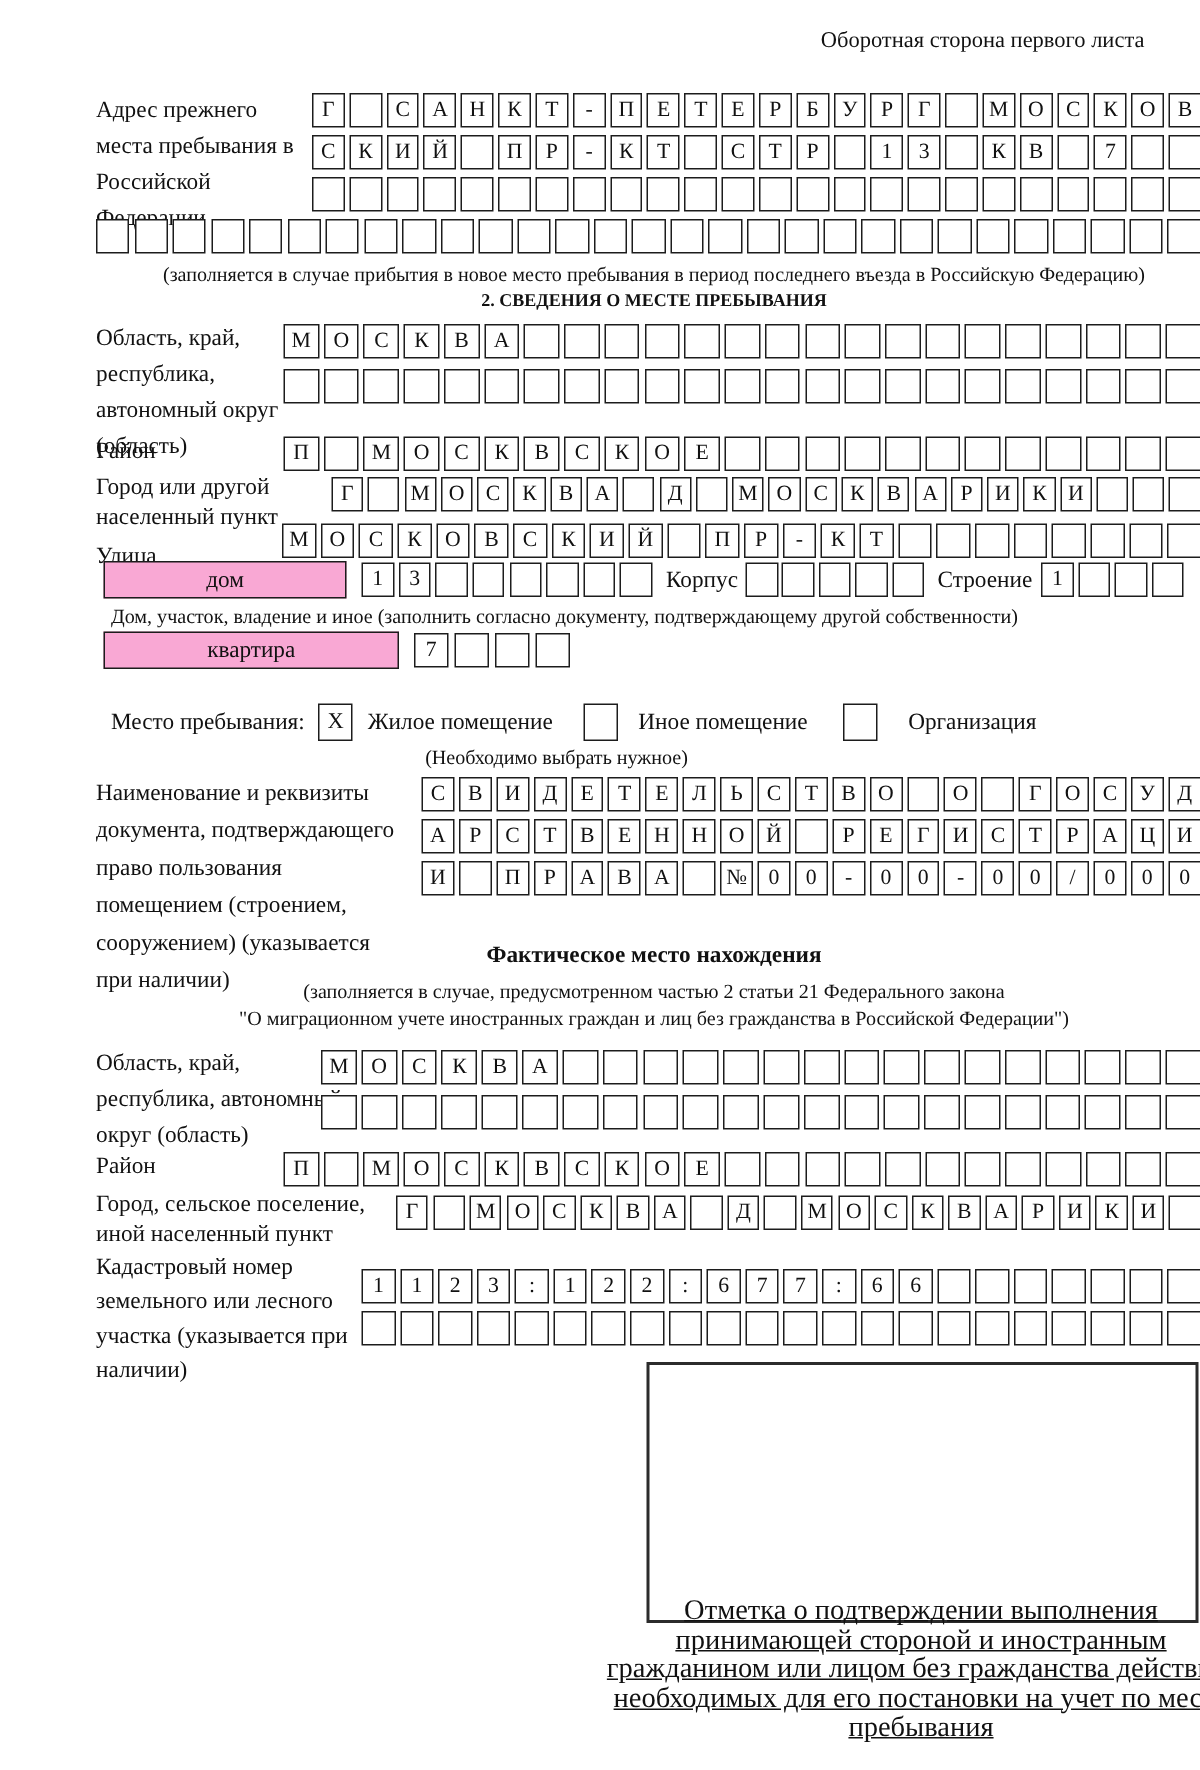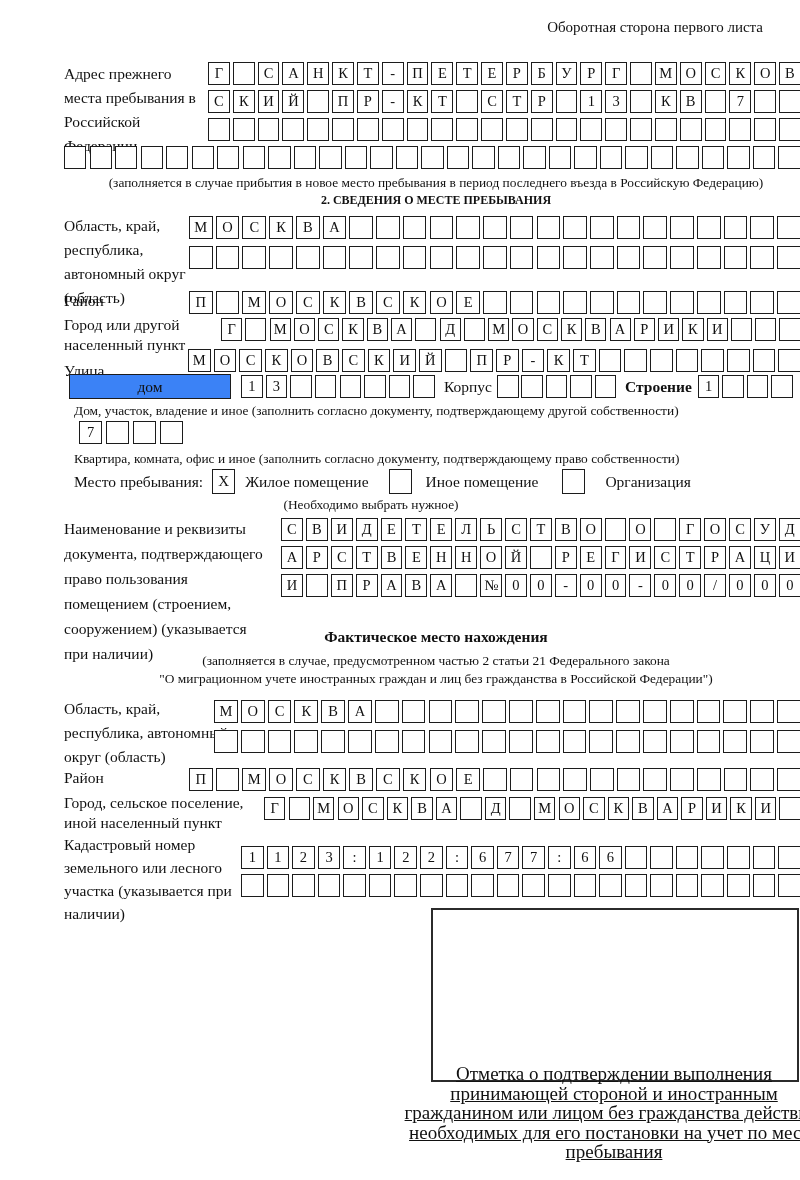--- a/index.html
+++ b/index.html
@@ -12,21 +12,21 @@
   .note{font-size:13.4px;color:#111;}
   .center{text-align:center;}
   .bold{font-weight:bold;}
   .cells{display:flex;justify-content:space-between;}
   .cells .cell{
     width:var(--cw,22px);height:23px;border:1.6px solid #1c1c1c;box-sizing:border-box;
     display:flex;align-items:center;justify-content:center;
     font-size:14.5px;font-family:"Liberation Serif",serif;background:#fff;flex:0 0 auto;
   }
   .boxlabel{
-    border:1.7px solid #1c1c1c;box-sizing:border-box;height:25px;background:#3b82f6;
+    border:1.7px solid #1c1c1c;box-sizing:border-box;height:25px;background:#f9a8d4;
     display:flex;align-items:center;justify-content:center;font-size:15.5px;
   }
   .chk{
     width:23px;height:25px;border:1.7px solid #1c1c1c;box-sizing:border-box;background:#fff;
     display:flex;align-items:center;justify-content:center;font-size:15px;flex:0 0 auto;
   }
   .inline{display:flex;align-items:center;}
   .bigbox{border:2px solid #2b2b2b;box-sizing:border-box;background:#fff;}
 </style>
 </head>
@@ -298,39 +298,39 @@
         <div class="cell"></div>
       </div>
     <div class="lbl" style="margin-left:9px;">Корпус</div>
     <div class="cells" style="width:119px;--cw:21.5px;margin-left:5px;">
         <div class="cell"></div>
         <div class="cell"></div>
         <div class="cell"></div>
         <div class="cell"></div>
         <div class="cell"></div>
       </div>
-    <div class="lbl" style="margin-left:9px;font-weight:bold;">Строение</div>
+    <div class="lbl" style="margin-left:9px;">Строение</div>
     <div class="cells" style="width:95px;--cw:21.5px;margin-left:6px;">
         <div class="cell">1</div>
         <div class="cell"></div>
         <div class="cell"></div>
         <div class="cell"></div>
       </div>
   </div>
   <div class="abs note" style="left:38px;top:403px;">Дом, участок, владение и иное (заполнить согласно документу, подтверждающему другой собственности)</div>
 
   <div class="abs inline" style="left:33px;top:421px;">
+    <div class="boxlabel" style="width:197px;">квартира</div>
     <div class="cells" style="width:104px;--cw:23px;margin-left:10px;">
         <div class="cell">7</div>
         <div class="cell"></div>
         <div class="cell"></div>
         <div class="cell"></div>
       </div>
   </div>
-  <div class="abs note" style="left:38px;top:451px;">Квартира, комната, офис и иное (заполнить согласно документу, подтверждающему право собственности)</div>
 
   <div class="abs note center" style="left:150px;top:497px;width:370px;">(Необходимо выбрать нужное)</div>
   <div class="abs inline" style="left:38px;top:469px;">
     <div class="lbl">Место пребывания:</div>
     <div class="chk" style="margin-left:9px;">X</div>
     <div class="lbl" style="margin-left:10px;">Жилое помещение</div>
     <div class="chk" style="margin-left:20px;"></div>
     <div class="lbl" style="margin-left:14px;">Иное помещение</div>
     <div class="chk" style="margin-left:24px;"></div>
     <div class="lbl" style="margin-left:20px;">Организация</div>

